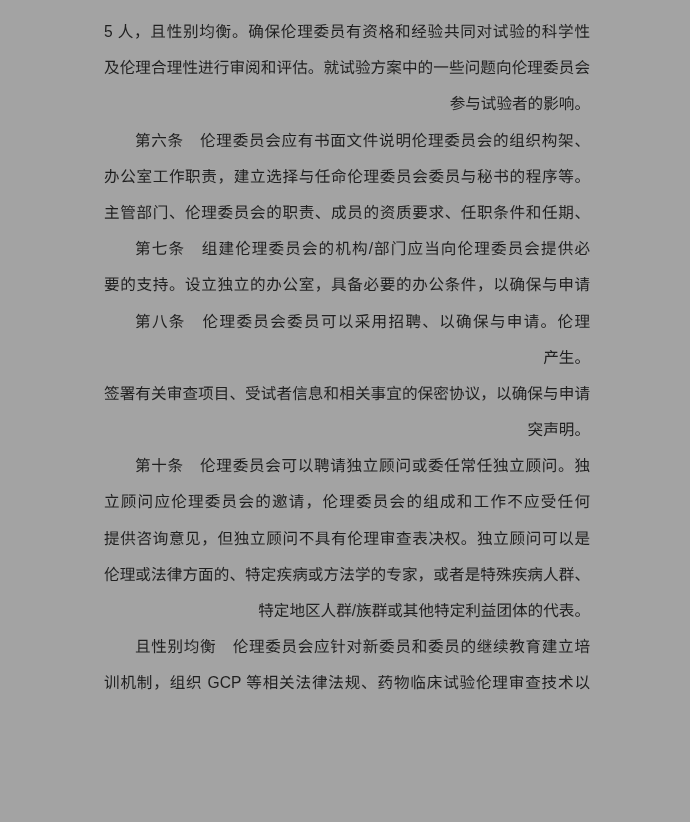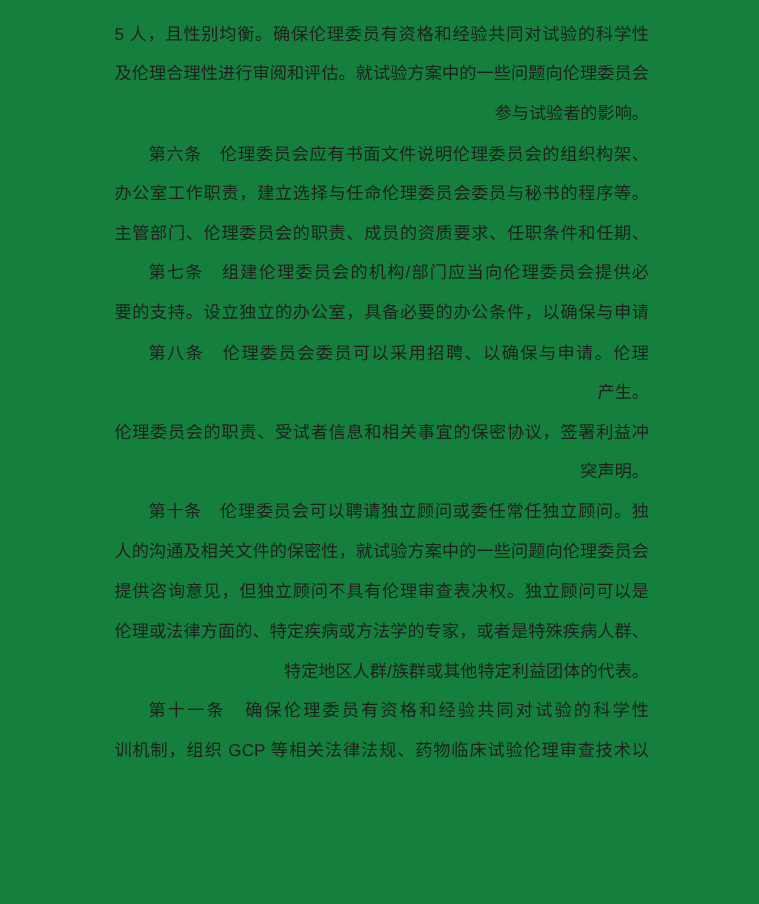--- a/index.html
+++ b/index.html
@@ -4,21 +4,21 @@
 <style>
   html, body {
     margin: 0;
     padding: 0;
     background: #ffffff;
   }
   .page {
     position: relative;
     width: 690px;
     height: 822px;
-    background: #15803d;
+    background: #a3a3a3;
     overflow: hidden;
     font-family: "Liberation Sans", sans-serif;
   }
   .doc {
     position: absolute;
     left: 104px;
     top: 14px;
     width: 486px;
     color: #1f1f1f;
     font-size: 15.6px;
@@ -47,23 +47,23 @@
       <div class="line justify">5 人，且性别均衡。确保伦理委员有资格和经验共同对试验的科学性</div>
       <div class="line justify">及伦理合理性进行审阅和评估。就试验方案中的一些问题向伦理委员会</div>
       <div class="line">参与试验者的影响。</div>
       <div class="line justify indent">第六条　伦理委员会应有书面文件说明伦理委员会的组织构架、</div>
       <div class="line justify">办公室工作职责，建立选择与任命伦理委员会委员与秘书的程序等。</div>
       <div class="line justify">主管部门、伦理委员会的职责、成员的资质要求、任职条件和任期、</div>
       <div class="line justify indent">第七条　组建伦理委员会的机构/部门应当向伦理委员会提供必</div>
       <div class="line justify">要的支持。设立独立的办公室，具备必要的办公条件，以确保与申请</div>
       <div class="line justify indent">第八条　伦理委员会委员可以采用招聘、以确保与申请。伦理</div>
       <div class="line">产生。</div>
-      <div class="line justify">伦理委员会的职责、受试者信息和相关事宜的保密协议，签署利益冲</div>
+      <div class="line justify">签署有关审查项目、受试者信息和相关事宜的保密协议，以确保与申请</div>
       <div class="line">突声明。</div>
       <div class="line justify indent">第十条　伦理委员会可以聘请独立顾问或委任常任独立顾问。独</div>
-      <div class="line justify">人的沟通及相关文件的保密性，就试验方案中的一些问题向伦理委员会</div>
+      <div class="line justify">立顾问应伦理委员会的邀请，伦理委员会的组成和工作不应受任何</div>
       <div class="line justify">提供咨询意见，但独立顾问不具有伦理审查表决权。独立顾问可以是</div>
       <div class="line justify">伦理或法律方面的、特定疾病或方法学的专家，或者是特殊疾病人群、</div>
       <div class="line">特定地区人群/族群或其他特定利益团体的代表。</div>
-      <div class="line justify indent">第十一条　确保伦理委员有资格和经验共同对试验的科学性</div>
+      <div class="line justify indent">且性别均衡　伦理委员会应针对新委员和委员的继续教育建立培</div>
       <div class="line justify">训机制，组织 GCP 等相关法律法规、药物临床试验伦理审查技术以</div>
     </div>
 </div>
 
 </body></html>

